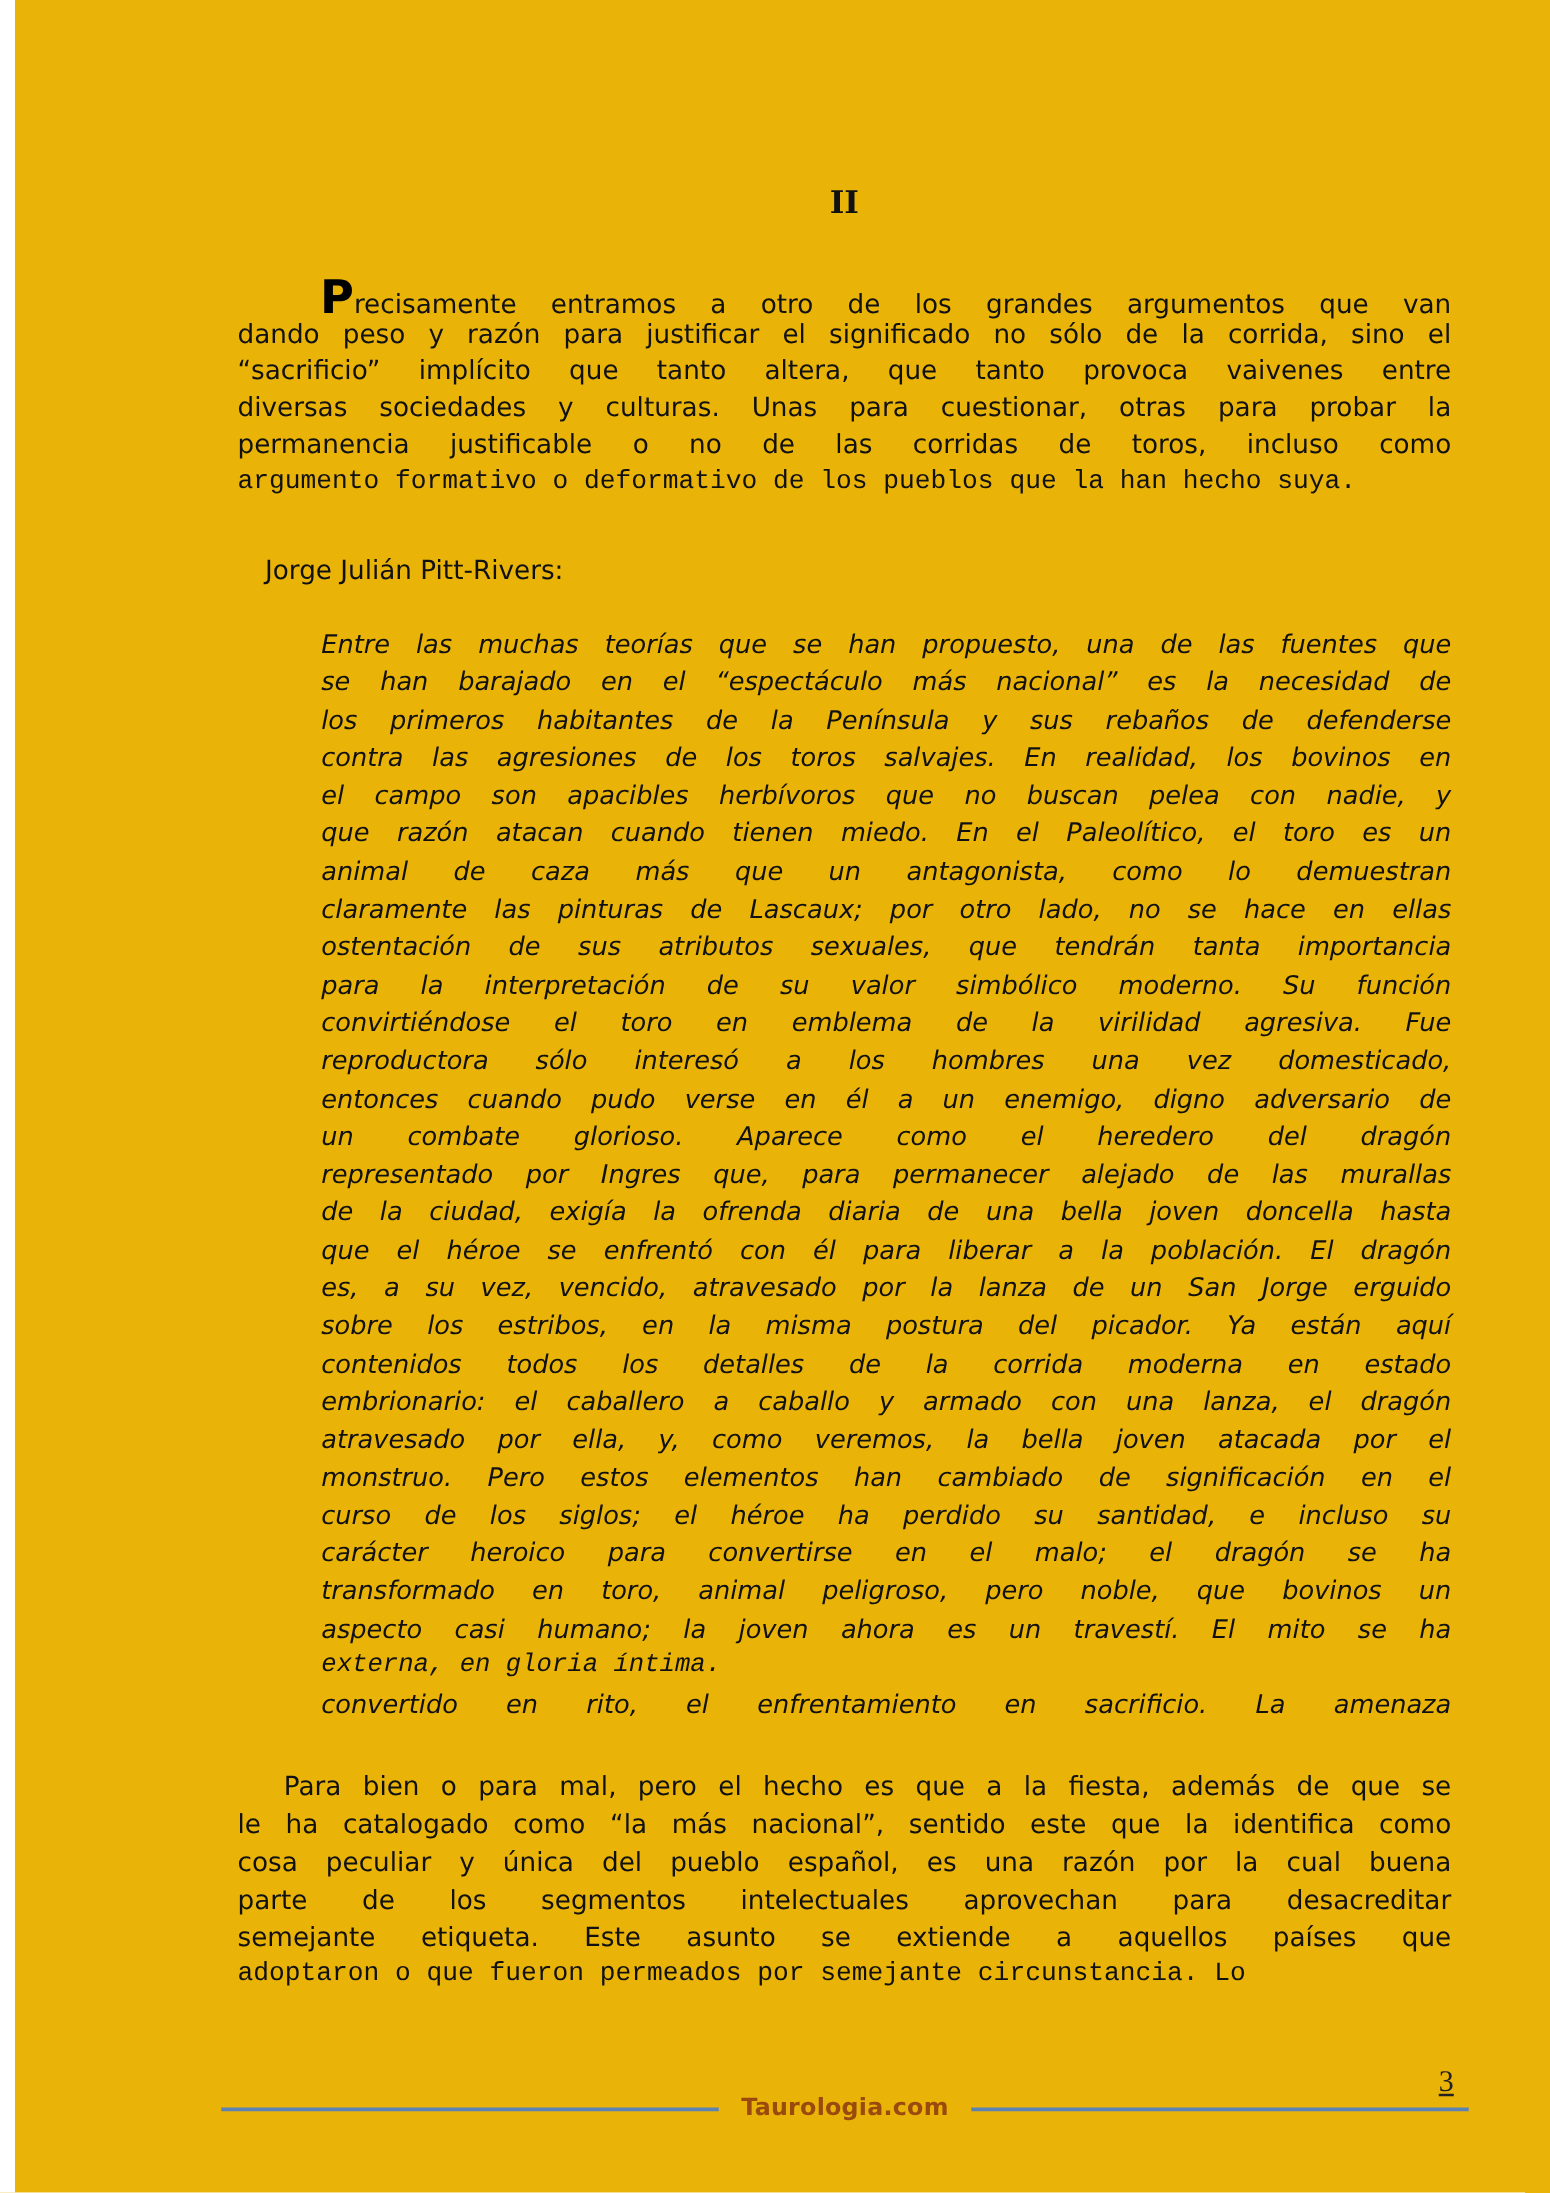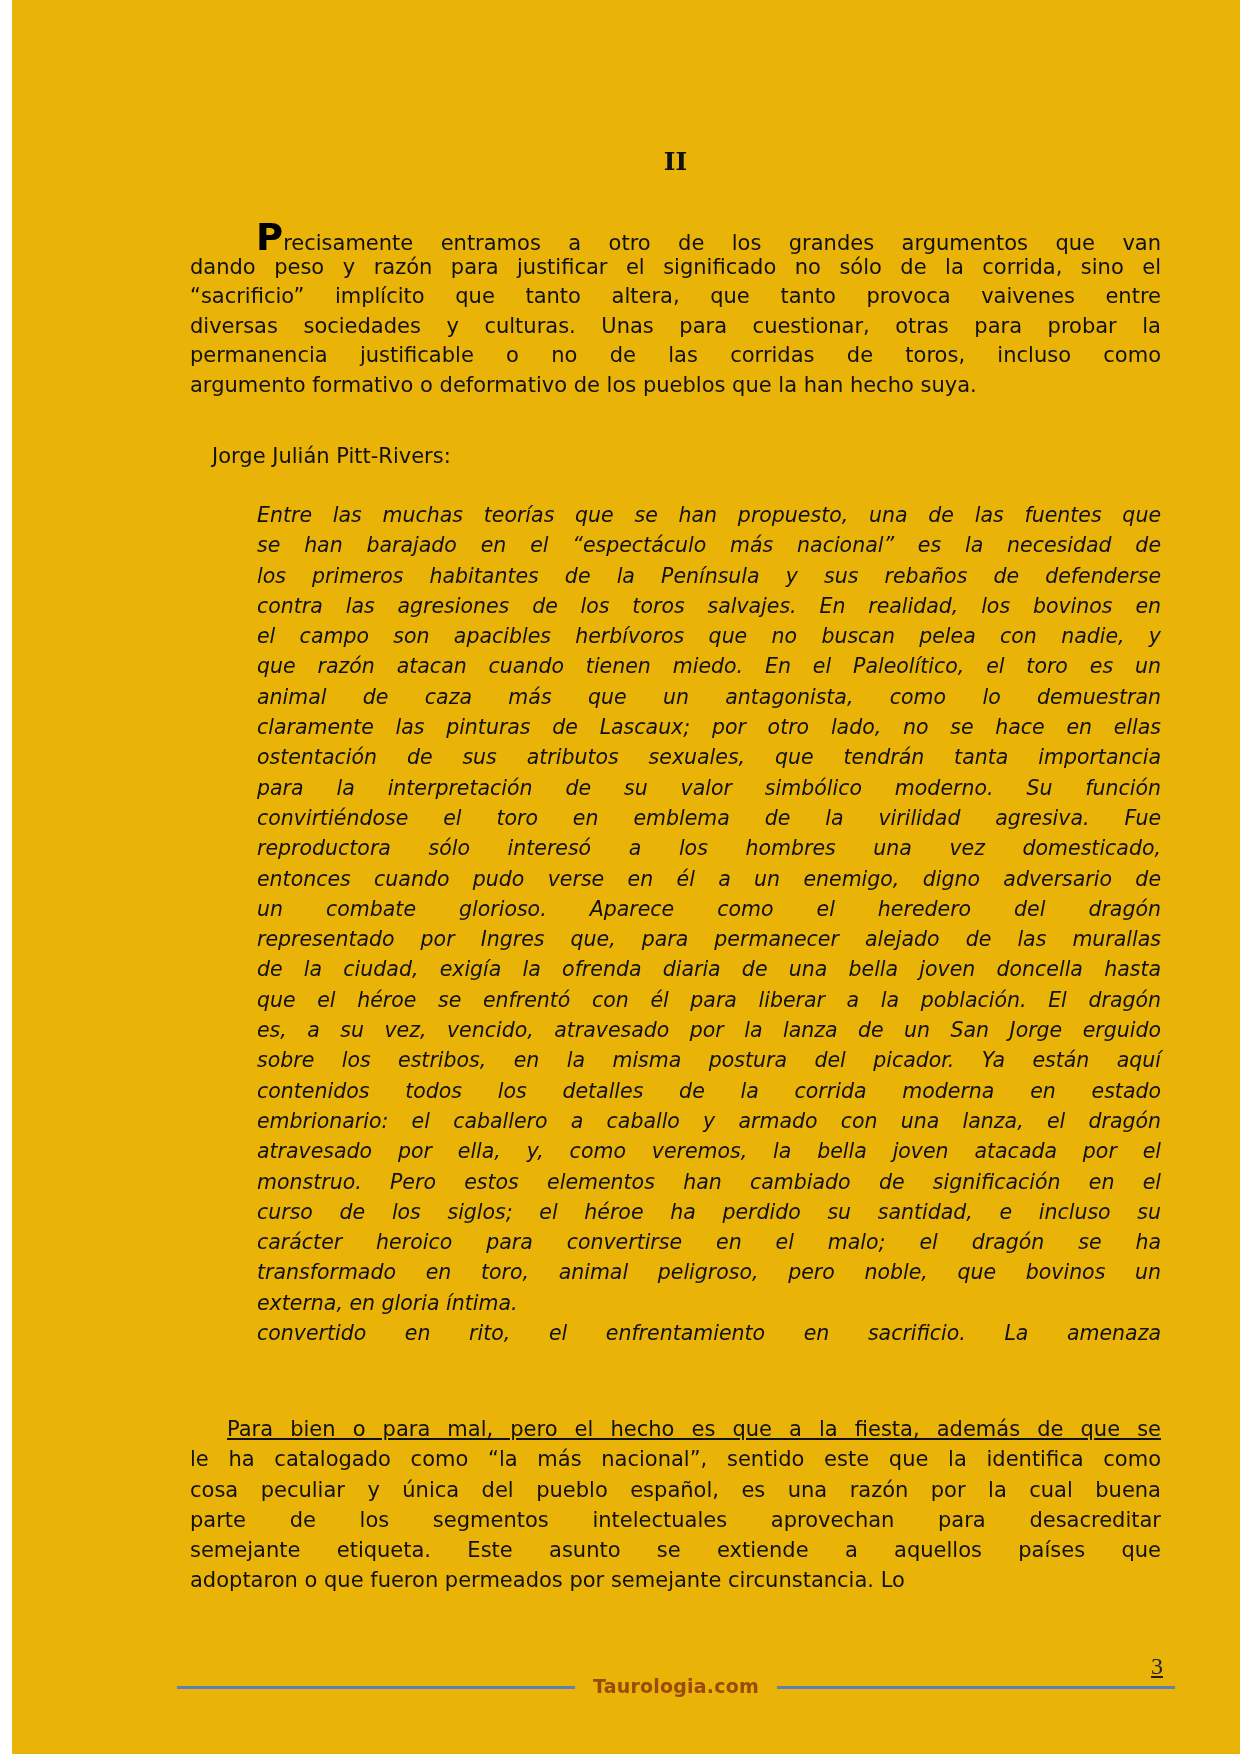--- a/index.html
+++ b/index.html
@@ -4,31 +4,31 @@
 <style>
   html, body { margin: 0; padding: 0; background: #ffffff; }
   body { width: 1240px; height: 1754px; position: relative; overflow: hidden; color: #111111;
          font-family: "DejaVu Sans", sans-serif; }
   .page { position: absolute; left: 12px; top: 0; width: 1240px; height: 1754px; background: #eab308; }
   .heading { position: absolute; left: 178px; width: 971px; top: 146px; text-align: center;
              font-family: "DejaVu Serif", serif; font-weight: bold; font-size: 25px; line-height: 32px; color:#111; }
   .block { position: absolute; }
   .line { display: block; white-space: nowrap; text-align: justify; text-align-last: justify;
           font-size: 20.5px; height: 30.3px; line-height: 30.3px; overflow: visible; }
-  .line.last { text-align-last: left; }
+  .line.last { text-align-last: left; font-family: Liberation Mono, monospace; }
   .p1 { left: 178px; width: 971px; top: 223px; }
   .p1 .line { font-size: 21px; line-height: 29.5px; height: 29.5px; white-space: normal; }
   .p1 .first { padding-left: 66px; }
   .dropcap { font-weight: bold; font-size: 37px; line-height: 29px; color: #000; }
   .intro { left: 200px; top: 441px; font-size: 21px; line-height: 30px; white-space: nowrap; }
   .quote { left: 245px; width: 904px; top: 500px; font-style: italic; }
   .quote .line { font-size: 20.5px; line-height: 30.3px; height: 30.3px; white-space: normal; }
   .p3 { left: 178px; width: 971px; top: 1414px; }
   .p3 .line { font-size: 21px; line-height: 30.3px; height: 30.3px; white-space: normal; }
-  .p3 .first { padding-left: 37px; text-decoration: underline; }
+  .p3 .first { padding-left: 37px; }
   .footer-rule { position: absolute; top: 1686px; height: 3px; background: #5b82b4; }
   .rule-left { left: 165px; width: 398px; }
   .rule-right { left: 765px; width: 398px; }
   .footer-brand { position: absolute; left: 563px; width: 202px; top: 1672px; text-align: center;
                   font-family: "DejaVu Sans", sans-serif; font-weight: bold; font-size: 19px; line-height: 28px;
                   color: #9a4a0c; letter-spacing: 0.2px; }
   .page-number { position: absolute; left: 1130px; top: 1652px; width: 30px; text-align: center;
                  font-family: "Liberation Serif", serif; font-size: 24px; line-height: 28px;
                  text-decoration: underline; color: #222; }
 </style>
@@ -72,20 +72,21 @@
       <span class="line">que el héroe se enfrentó con él para liberar a la población. El dragón</span>
       <span class="line">es, a su vez, vencido, atravesado por la lanza de un San Jorge erguido</span>
       <span class="line">sobre los estribos, en la misma postura del picador. Ya están aquí</span>
       <span class="line">contenidos todos los detalles de la corrida moderna en estado</span>
       <span class="line">embrionario: el caballero a caballo y armado con una lanza, el dragón</span>
       <span class="line">atravesado por ella, y, como veremos, la bella joven atacada por el</span>
       <span class="line">monstruo. Pero estos elementos han cambiado de significación en el</span>
       <span class="line">curso de los siglos; el héroe ha perdido su santidad, e incluso su</span>
       <span class="line">carácter heroico para convertirse en el malo; el dragón se ha</span>
       <span class="line">transformado en toro, animal peligroso, pero noble, que bovinos un</span>
+      <span class="line">aspecto casi humano; la joven ahora es un travestí. El mito se ha</span>
       <span class="line last">externa, en gloria íntima.</span>
       <span class="line">convertido en rito, el enfrentamiento en sacrificio. La amenaza</span>
     </div>
 
   <div class="block p3">
       <span class="line first">Para bien o para mal, pero el hecho es que a la fiesta, además de que se</span>
       <span class="line">le ha catalogado como “la más nacional”, sentido este que la identifica como</span>
       <span class="line">cosa peculiar y única del pueblo español, es una razón por la cual buena</span>
       <span class="line">parte de los segmentos intelectuales aprovechan para desacreditar</span>
       <span class="line">semejante etiqueta. Este asunto se extiende a aquellos países que</span>

